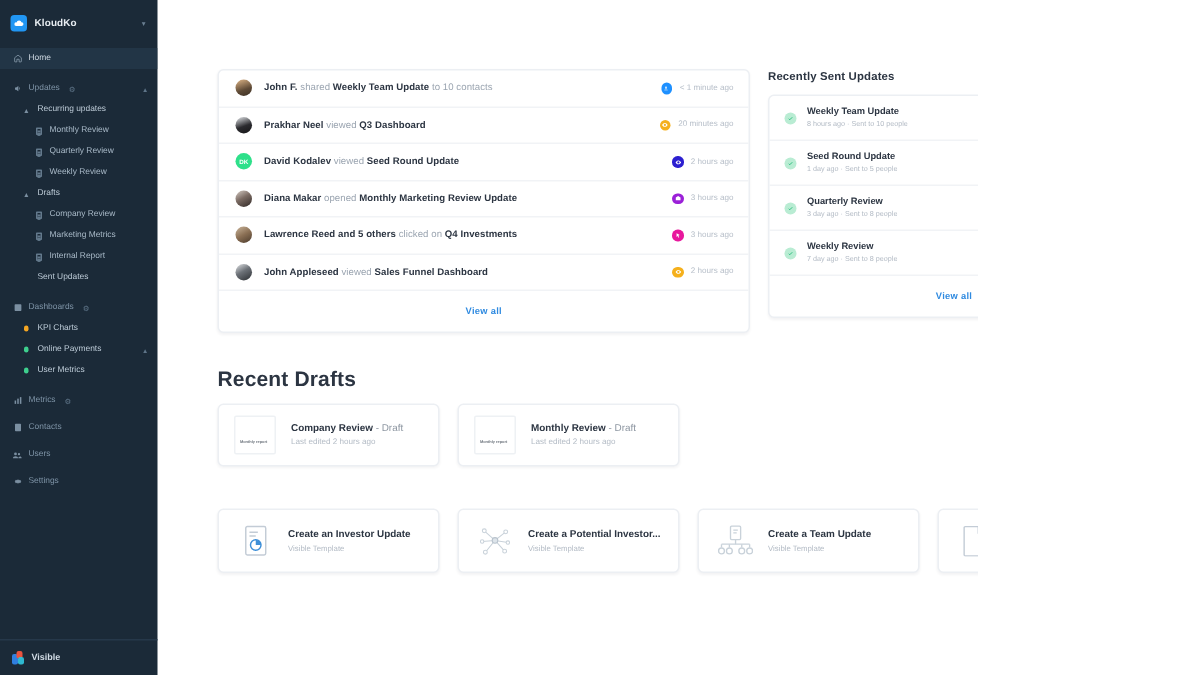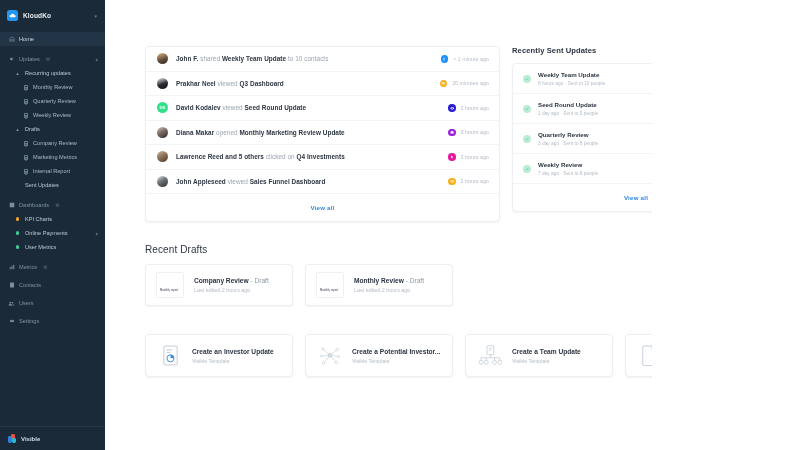--- a/index.html
+++ b/index.html
@@ -178,21 +178,21 @@
   .rate-line { display:flex; align-items:center; gap:4px; }
   .bar-track {
     height: 3.4px; border-radius: 2px; background:#e9edf1;
     flex: 1; overflow:hidden;
   }
   .bar-fill { height:100%; background:#1e86e8; border-radius:2px; }
   .rate-val { font-size: 5.4px; color:#2f8ae0; font-weight:bold; width:16px; text-align:right;}
 
   
   .section-title {
-    font-size: 10px; font-weight:normal; color:#2c3542;
+    font-size: 14px; font-weight:bold; color:#2c3542;
     margin: 22px 0 9px 0; letter-spacing:.1px;
   }
   .draft-grid { display:flex; gap: 12px; }
   .draft-card {
     width: 148px; height: 42px; flex:0 0 148px;
     display:flex; align-items:center; gap: 10px;
     padding: 0 10px;
   }
   .thumb {
     width: 28px; height: 26px; flex:0 0 28px;

